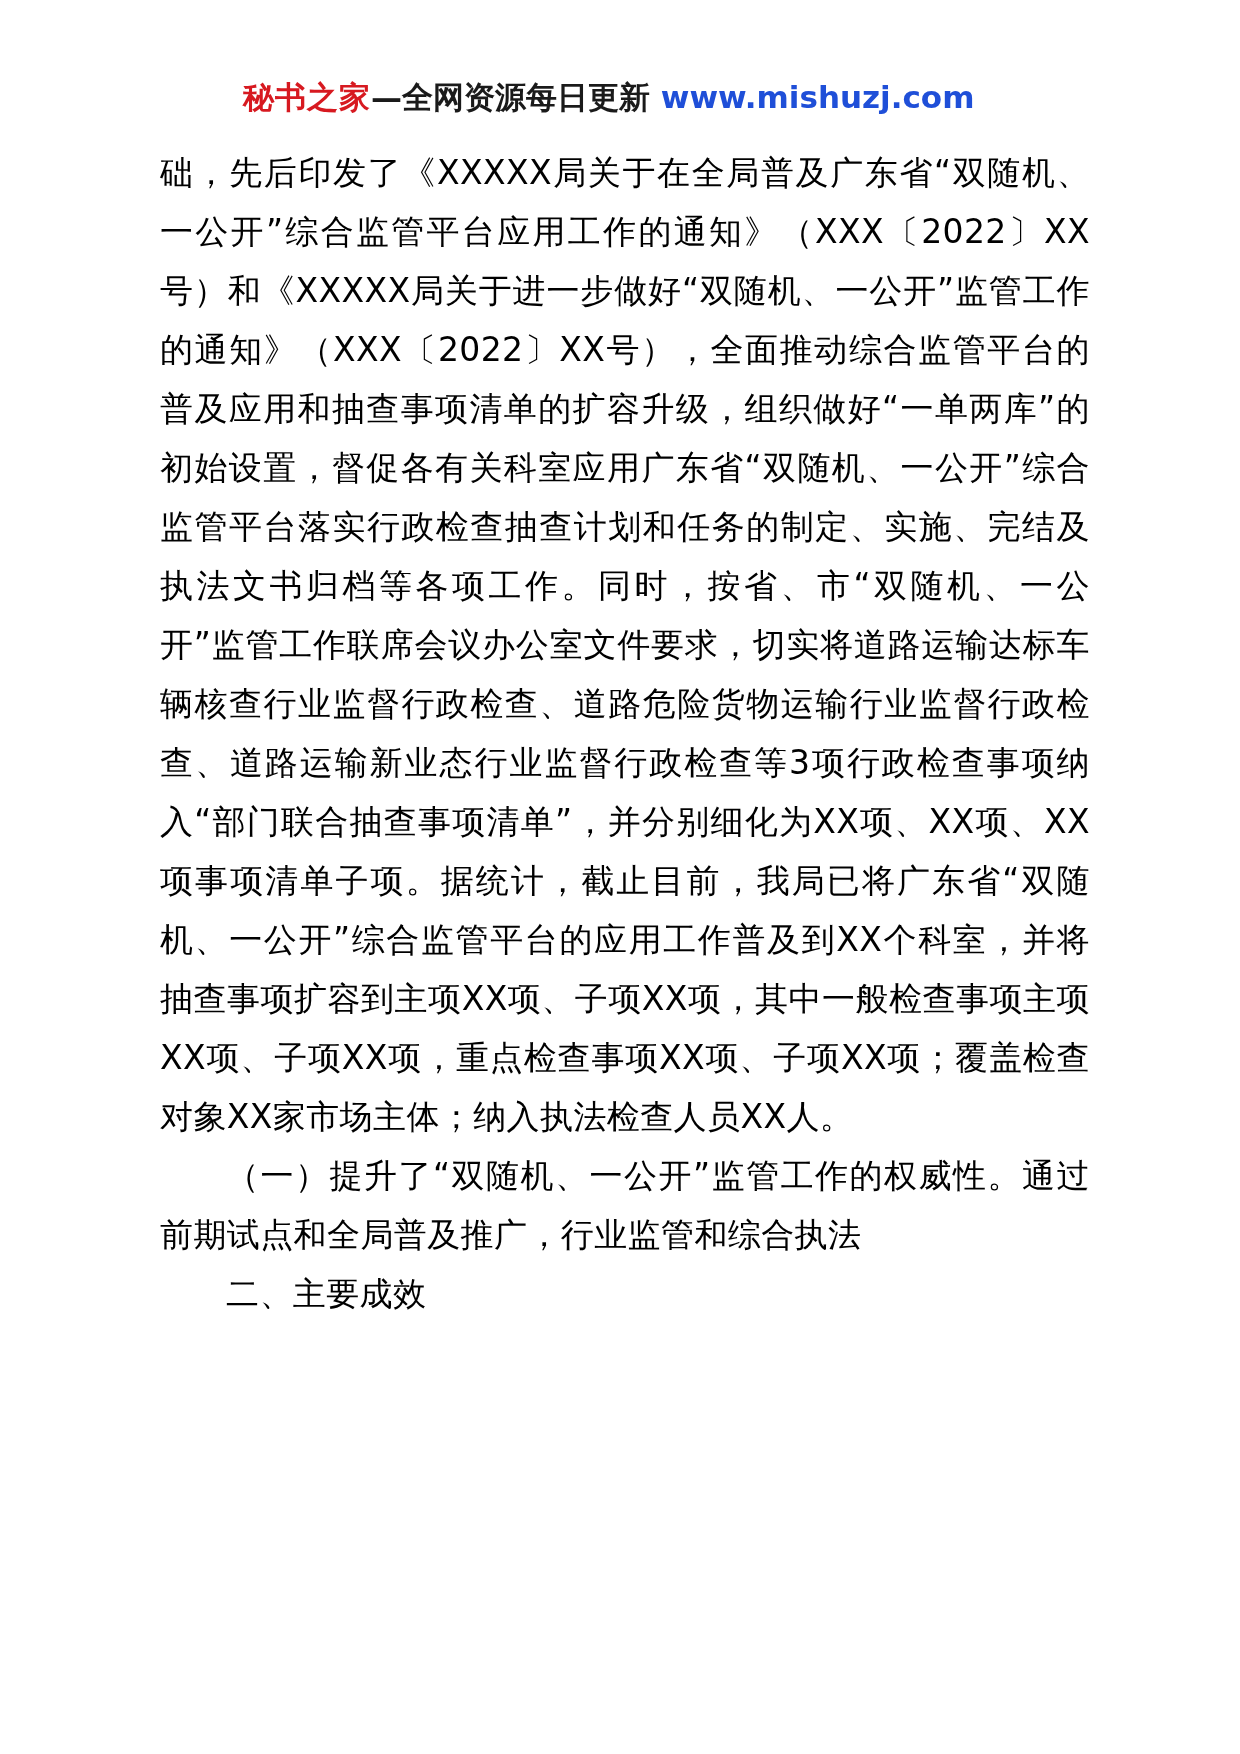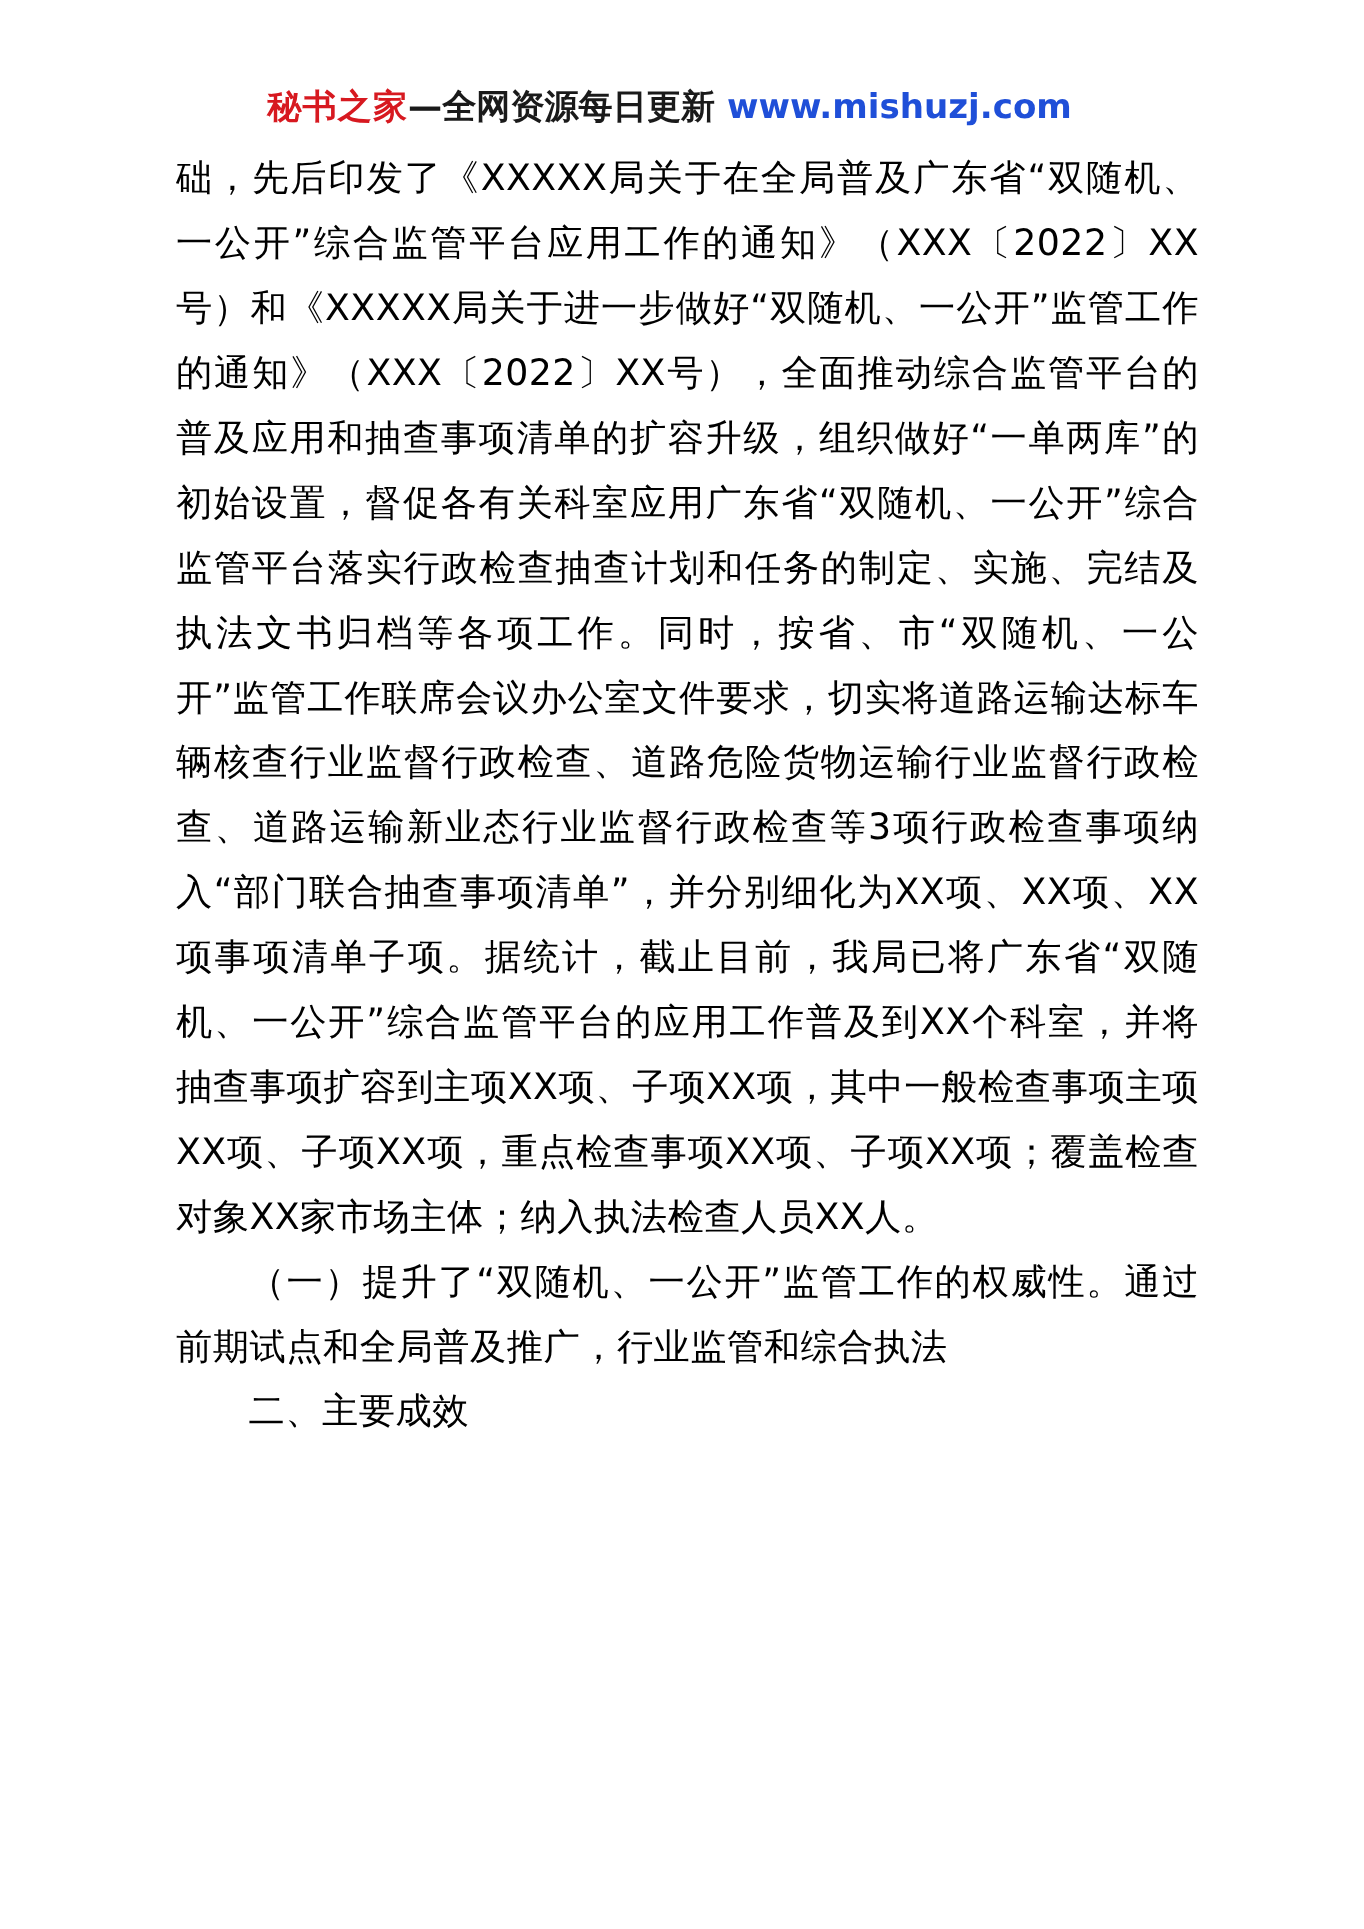--- a/index.html
+++ b/index.html
@@ -43,21 +43,21 @@
   .wm-text {
     color: #1a1a1a;
   }
   .wm-url {
     color: #1f4fd8;
     font-family: "DejaVu Sans", "Liberation Sans", sans-serif;
     letter-spacing: 0px;
   }
   .body-area {
     position: absolute;
-    top: 132px;
+    top: 143px;
     left: 160px;
     width: 930px;
   }
   p.doc {
     margin: 0;
     font-size: 33px;
     line-height: 59px;
     font-family: "DejaVu Sans", "Liberation Sans", sans-serif;
     color: #000000;
     text-align: justify;

